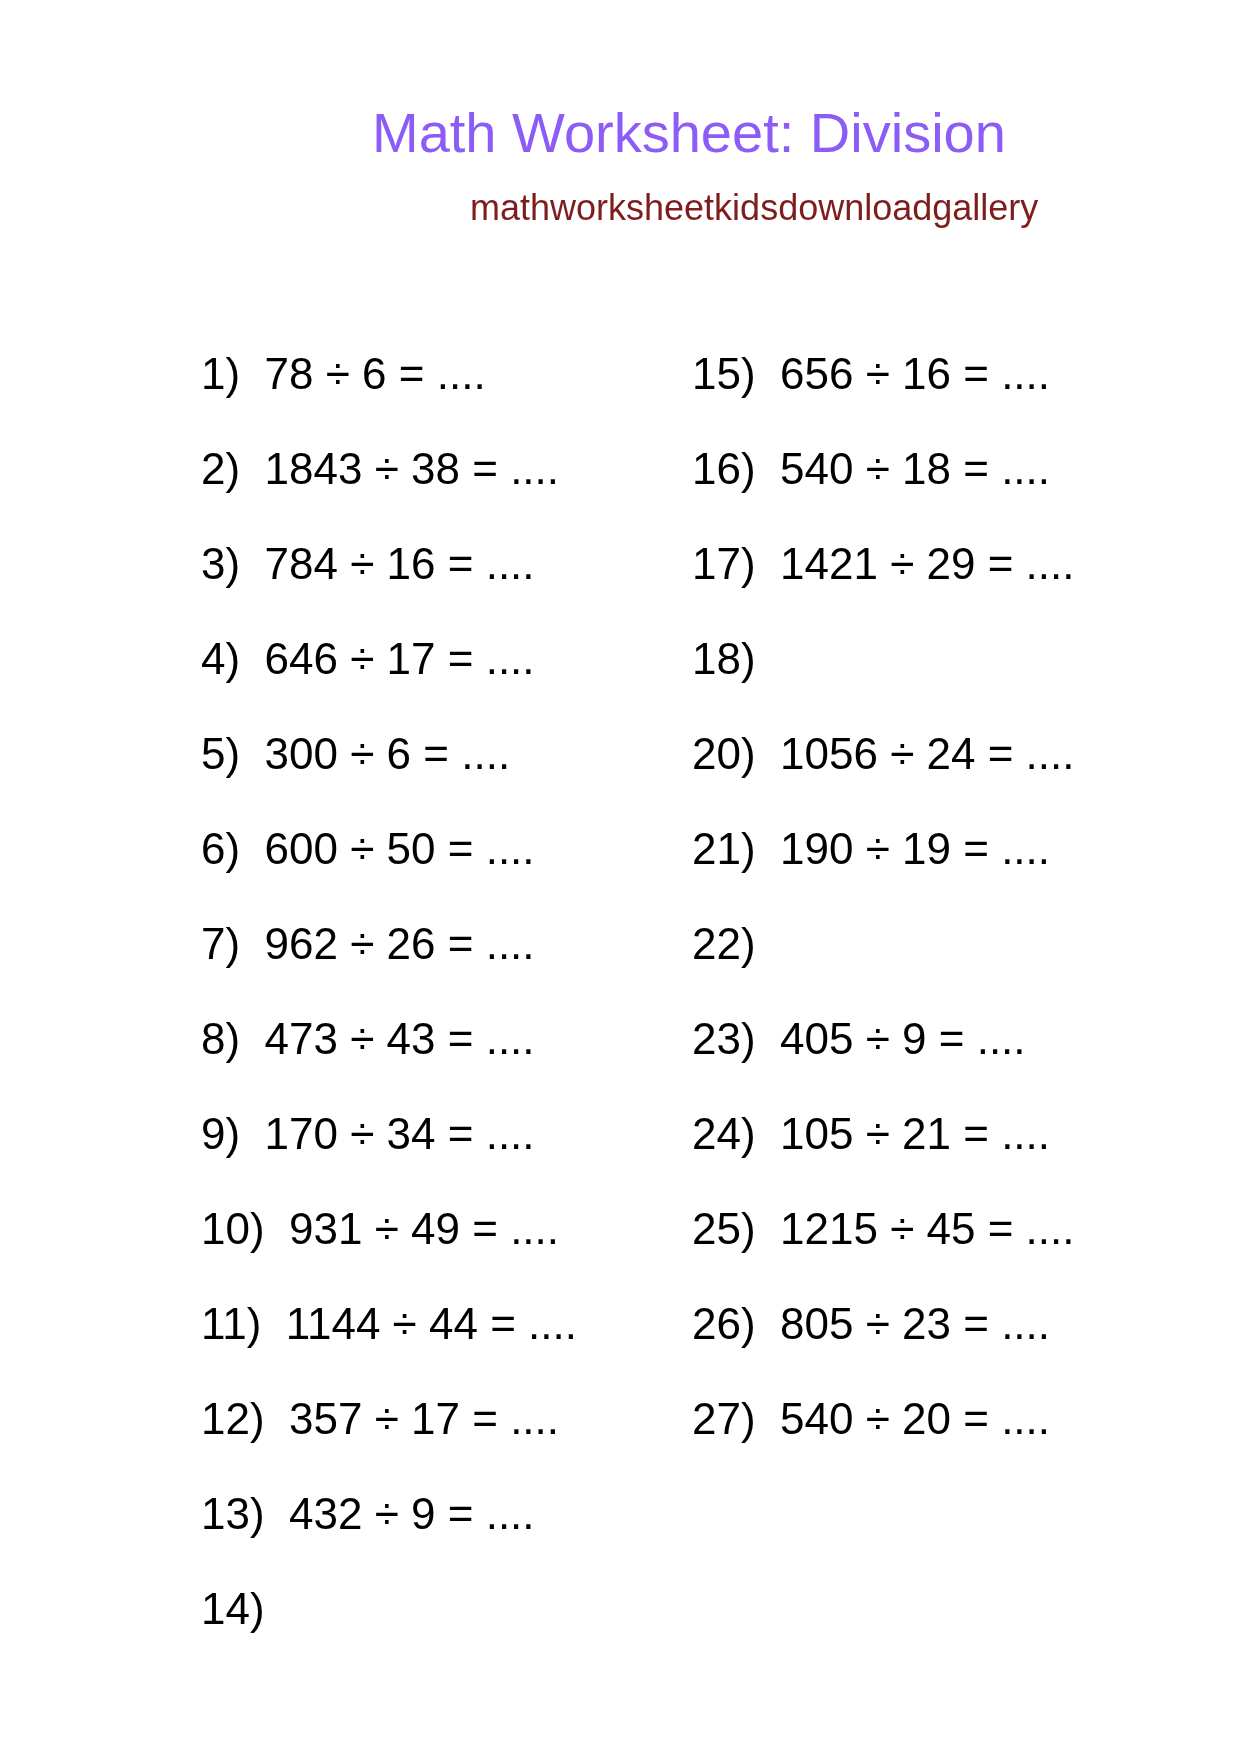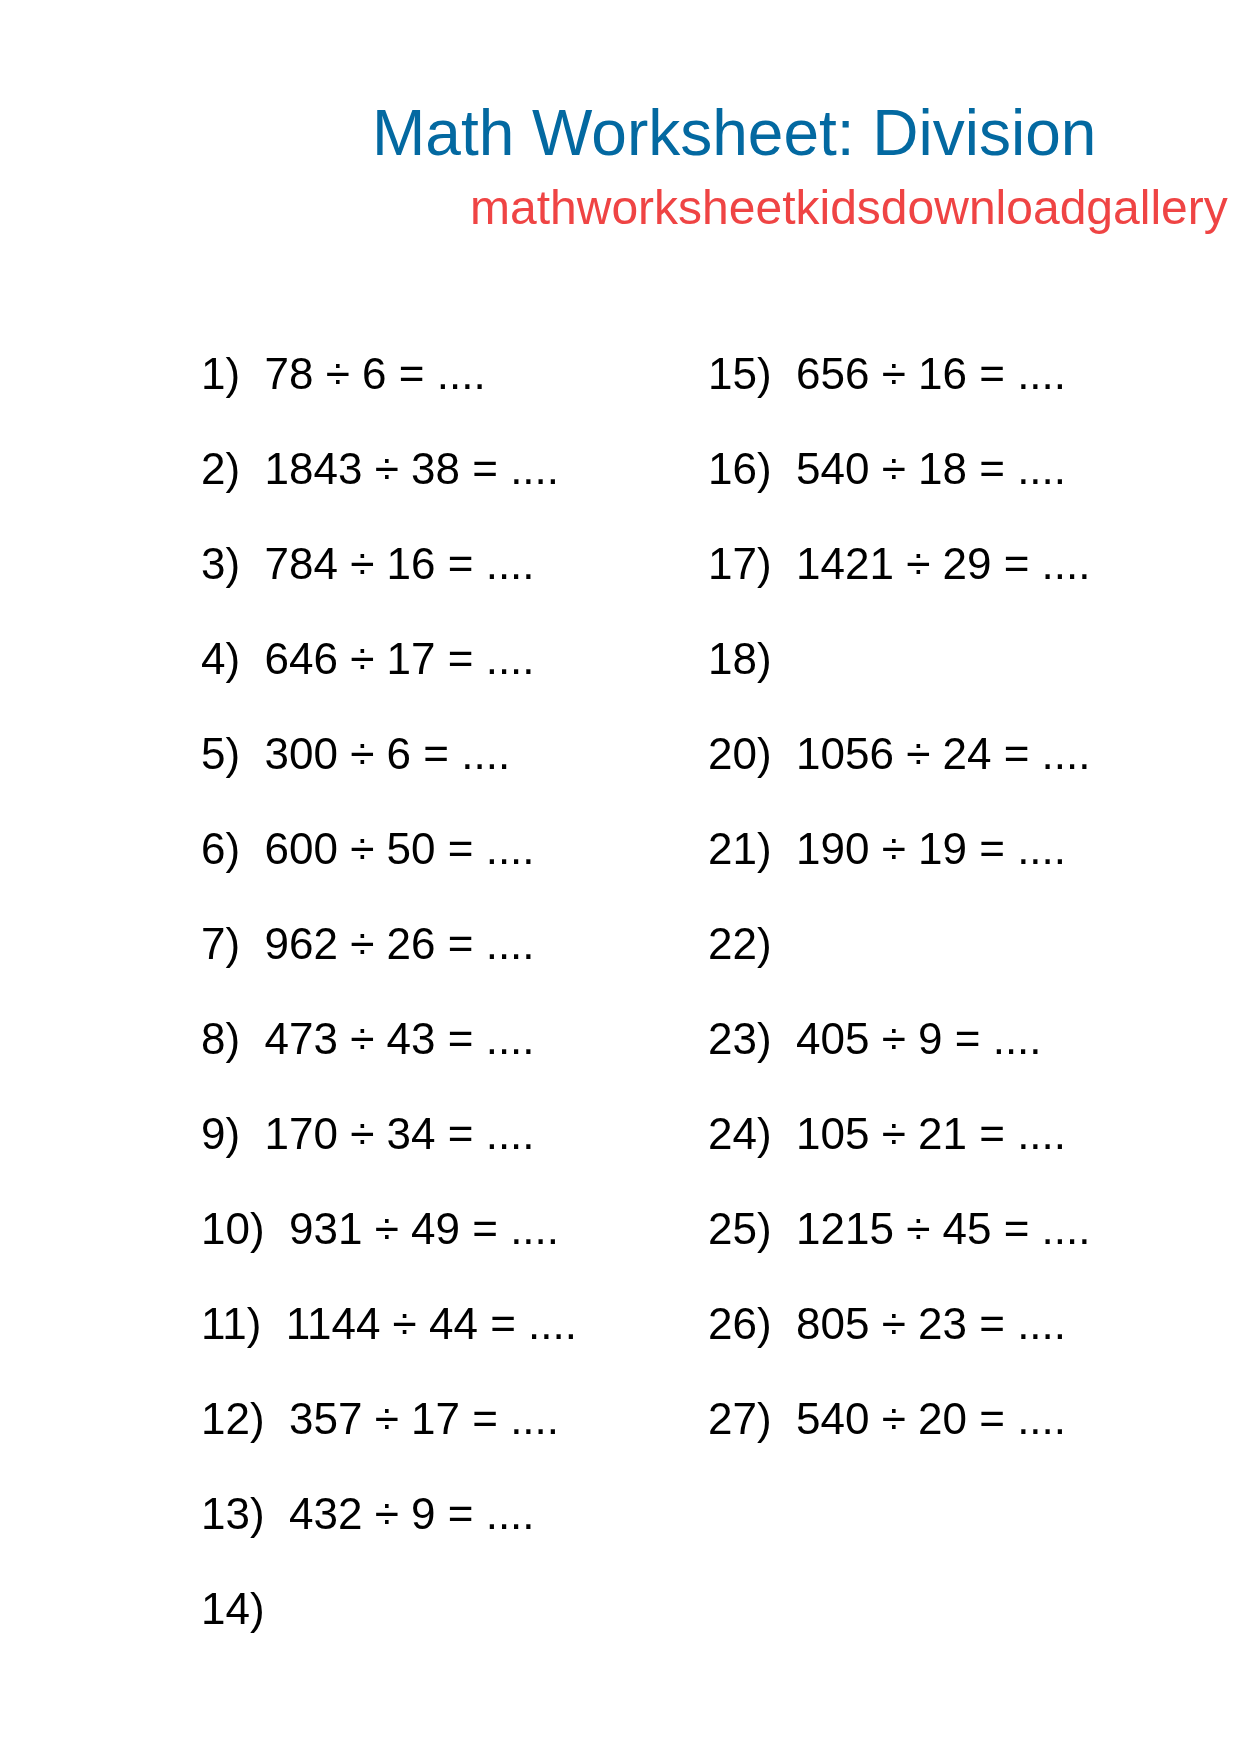--- a/index.html
+++ b/index.html
@@ -1,21 +1,21 @@
 <!DOCTYPE html>
 <html><head>
 <meta charset="utf-8">
 <style>
   html, body { margin: 0; padding: 0; background: #ffffff; }
   body { width: 1240px; height: 1754px; position: relative; overflow: hidden; font-family: "Liberation Sans", sans-serif; color: #000; }
-  .title { position: absolute; left: 372px; top: 98px; font-size: 64px; line-height: 70px; white-space: nowrap; color: #0369a1; }
-  .subtitle { position: absolute; left: 470px; top: 183px; font-size: 48px; line-height: 50px; white-space: nowrap; color: #ef4444; }
+  .title { position: absolute; left: 372px; top: 98px; font-size: 56px; line-height: 70px; white-space: nowrap; color: #8b5cf6; }
+  .subtitle { position: absolute; left: 470px; top: 183px; font-size: 36px; line-height: 50px; white-space: nowrap; color: #7f1d1d; }
   .col { position: absolute; top: 349px; }
   .col-left { left: 201px; }
-  .col-right { left: 708px; }
+  .col-right { left: 692px; }
   .problem { height: 95px; font-size: 44px; line-height: 50px; white-space: pre; display: flex; }
   .num { white-space: pre; }
   .expr { white-space: pre; }
 </style>
 </head>
 <body>
 
 <div class="title">Math Worksheet: Division</div>
 <div class="subtitle">mathworksheetkidsdownloadgallery</div>
 

